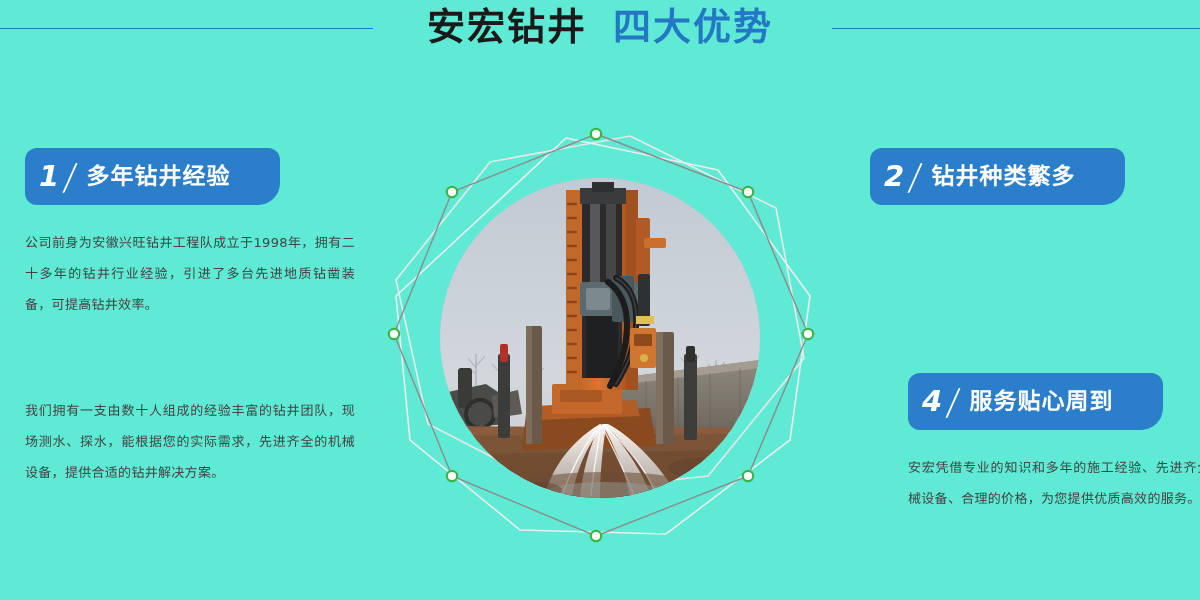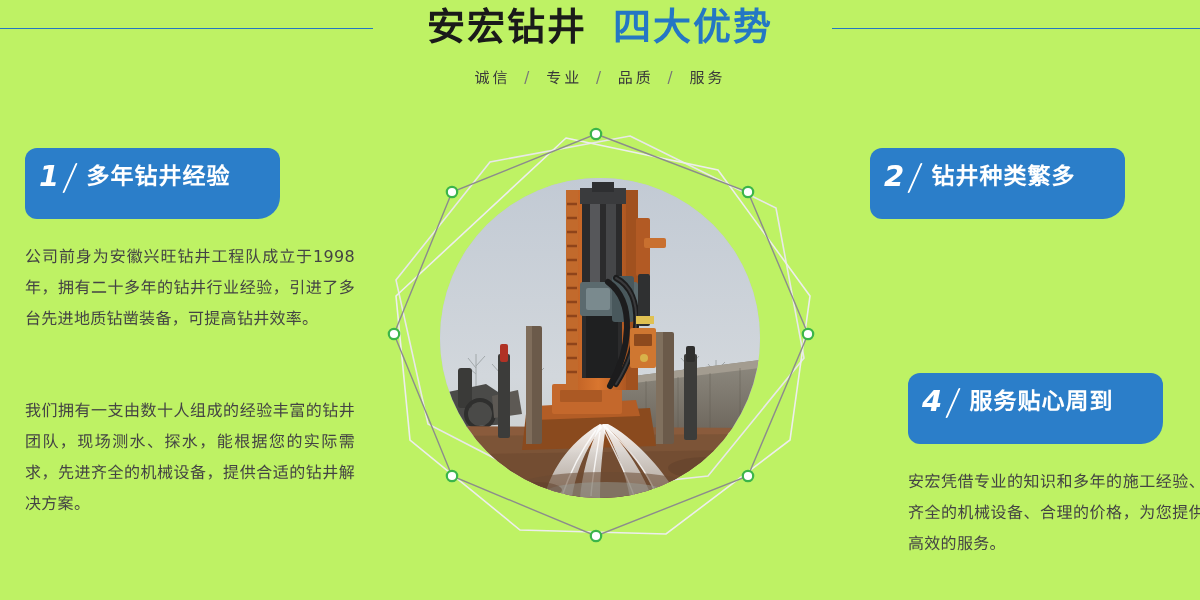--- a/index.html
+++ b/index.html
@@ -9,21 +9,21 @@
     background: #ffffff;
   }
   body {
     font-family: "DejaVu Sans", "Liberation Sans", sans-serif;
   }
   #stage {
     position: relative;
     width: 1200px;
     height: 600px;
     overflow: hidden;
-    background: #bef264;
+    background: #5eead4;
   }
 
   
   .header {
     position: absolute;
     left: 0;
     top: 0;
     width: 1200px;
     height: 110px;
   }
@@ -75,21 +75,21 @@
   }
   .card.c1 { left: 25px;  top: 148px; }
   .card.c3 { left: 25px;  top: 373px; }
   .card.c2 { left: 860px; top: 148px; margin-left: 10px; }
   .card.c4 { left: 908px; top: 373px; }
 
   .badge {
     position: relative;
     display: block;
     width: 255px;
-    height: 71px;
+    height: 57px;
     background: #2b7ec9;
     border-radius: 12px 12px 22px 12px;
     box-sizing: border-box;
     padding: 0 0 0 14px;
     white-space: nowrap;
     overflow: hidden;
   }
   .badge .num {
     display: inline-block;
     color: #ffffff;
@@ -115,21 +115,21 @@
     color: #ffffff;
     font-size: 23px;
     font-weight: 700;
     line-height: 57px;
     vertical-align: top;
     letter-spacing: 1px;
   }
 
   .card .body {
     margin-top: 22px;
-    font-size: 16px;
+    font-size: 13px;
     line-height: 31px;
     color: #444444;
     letter-spacing: 0.3px;
     text-align: justify;
     width: 330px;
   }
 
   
   .center {
     position: absolute;
@@ -158,29 +158,20 @@
 <div id="stage">
 
   <div class="header">
     <div class="rule left"></div>
     <div class="rule right"></div>
 
     <div class="title-row">
       <span class="title-main">安宏钻井</span><span class="title-accent">四大优势</span>
     </div>
 
-    <div class="subtitle">
-      <span>诚信</span>
-      <span class="sep">/</span>
-      <span>专业</span>
-      <span class="sep">/</span>
-      <span>品质</span>
-      <span class="sep">/</span>
-      <span>服务</span>
-    </div>
   </div>
 
   <div class="card c1">
     <div class="badge">
       <span class="num">1</span>
       <span class="slash"></span>
       <span class="btitle">多年钻井经验</span>
     </div>
     <div class="body">公司前身为安徽兴旺钻井工程队成立于1998年，拥有二十多年的钻井行业经验，引进了多台先进地质钻凿装备，可提高钻井效率。</div>
   </div>

